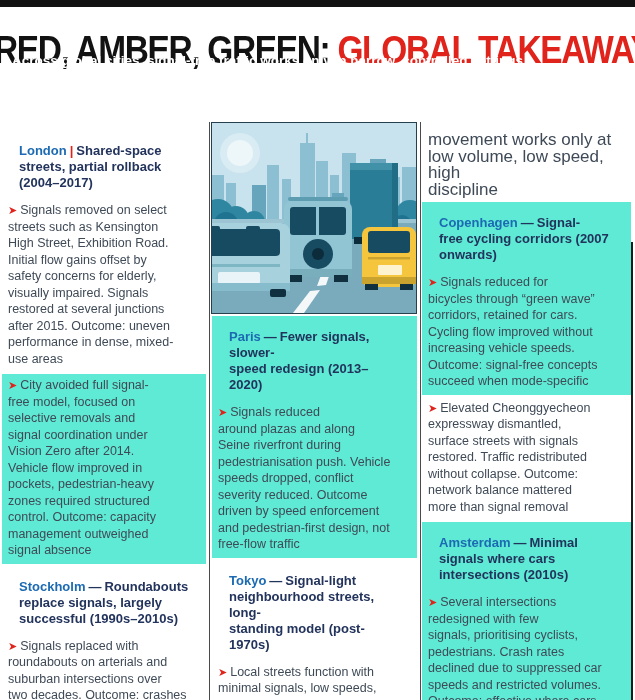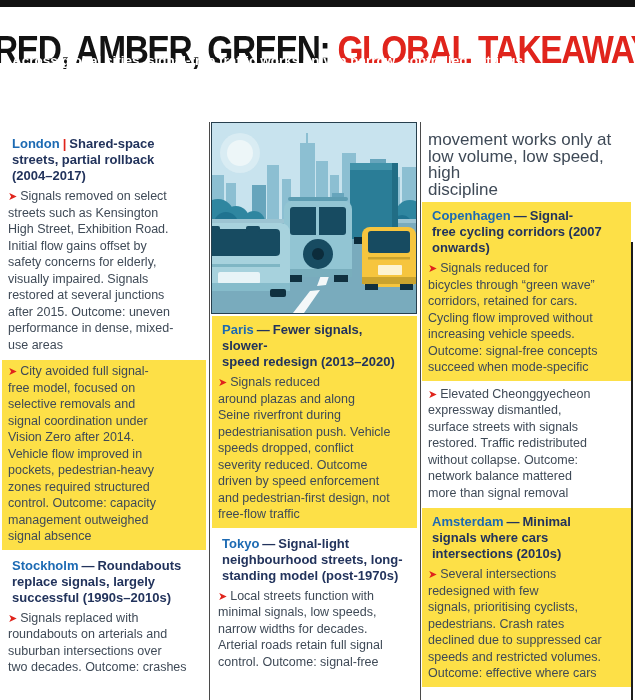--- a/index.html
+++ b/index.html
@@ -18,22 +18,22 @@
   .vrule{position:absolute;top:122px;bottom:0;width:1px;background:#4a4a4a;}
   .vrule.r1{left:209px;}
   .vrule.r2{left:420px;}
   .edge{position:absolute;left:631px;top:242px;bottom:0;width:2px;background:#1c1c1c;}
   .col{position:absolute;}
   .col-left{left:2px;top:130px;width:204px;}
   .col-mid{left:212px;top:316px;width:205px;}
   .col-right{left:422px;top:132px;width:209px;}
   .illus{position:absolute;left:211px;top:122px;width:204px;height:190px;border:1px solid #27404e;}
   .block{padding:2px 6px 5px;margin:0 0 2px;}
-  .block.shaded{background:#fde047;}
-  .entry-heading{margin:4px;font-size:13px;line-height:16px;font-weight:bold;color:#22335c;white-space:pre-line;}
+  .block.shaded{background:#5eead4;}
+  .entry-heading{margin:11px;font-size:13px;line-height:16px;font-weight:bold;color:#22335c;white-space:pre-line;}
   .city{color:#1c6ab3;}
   .sep{padding:0 3px;}
   .sep.pipe{color:#e0241c;}
   .sep.dash{color:#22335c;}
   .entry-body{margin:1px 0 0;font-size:12.5px;line-height:16.5px;color:#3f4a57;white-space:pre-line;}
   .arrow{color:#e0241c;font-size:11px;margin-right:3px;}
   .cont{margin:0 0 4px;padding:0 6px;font-size:17px;line-height:16.5px;color:#3f4a57;white-space:pre-line;}
 </style>
 </head>
 <body>

